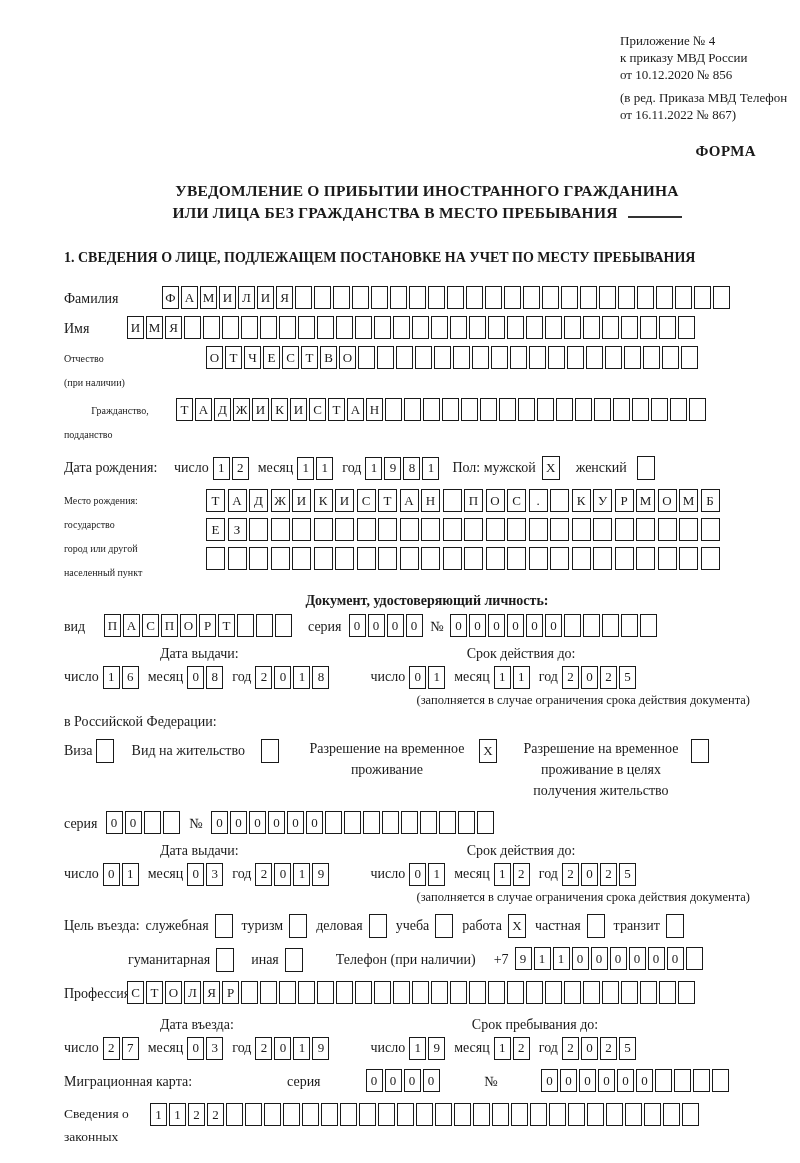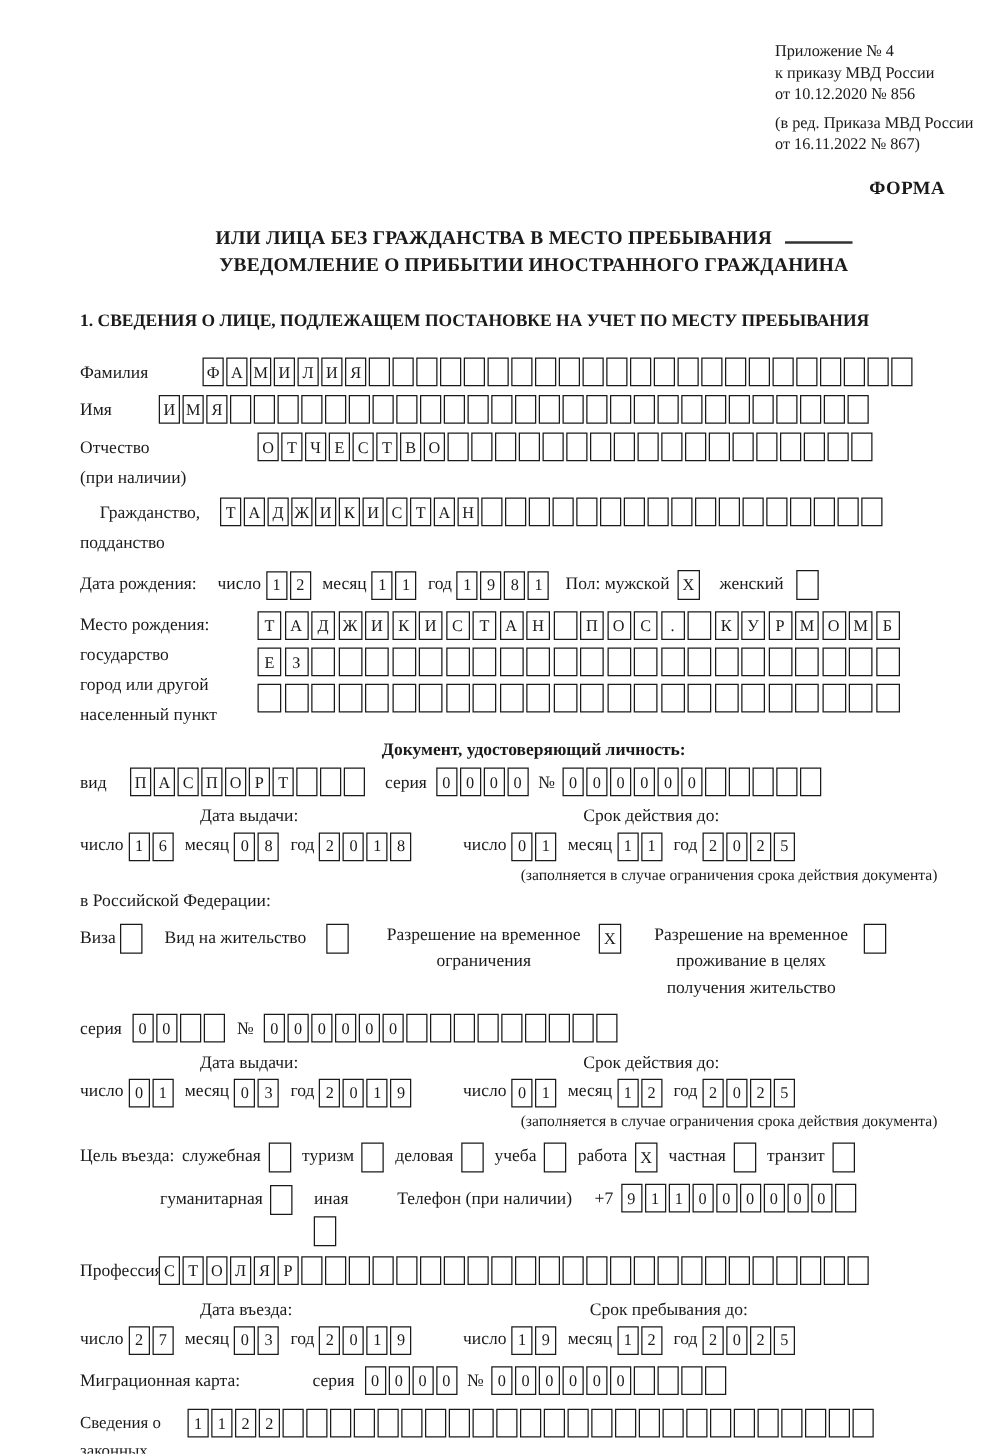--- a/index.html
+++ b/index.html
@@ -17,21 +17,21 @@
 
   .forma { text-align:right; padding-right:34px; font-weight:bold; font-size:15px; margin-top:20px; letter-spacing:.4px; }
 
   .title { text-align:center; font-weight:bold; font-size:15.5px; line-height:22px; margin-top:20px; letter-spacing:.2px; }
   .blank { display:inline-block; width:54px; border-bottom:2px solid #333; margin-left:10px; vertical-align:baseline; }
 
   .sec { font-weight:bold; font-size:14px; margin-top:26px; }
 
   .row { display:flex; align-items:flex-start; margin-top:4px; }
   .lbl { font-size:14px; line-height:26px; white-space:nowrap; flex:none; }
-  .lbl-col { flex:none; font-size:14px; line-height:22px; }
+  .lbl-col { flex:none; font-size:10px; line-height:22px; }
   .w63 { width:63px; } .w142 { width:142px; } .w112 { width:112px; } .w86 { width:86px; } .w40 { width:40px; }
 
   .cells { display:inline-flex; flex:none; }
   .cell {
     width:17px; height:23px; border:1.6px solid #1a1a1a; margin-right:2px;
     display:inline-flex; align-items:center; justify-content:center;
     font-size:13px; flex:none; background:#fff;
   }
   .cells.wide .cell { width:19px; margin-right:2.5px; }
   .checkbox {
@@ -61,31 +61,31 @@
 </head>
 <body>
 
 <div class="page">
 
   <div class="ref">
     <div>Приложение № 4</div>
     <div>к приказу МВД России</div>
     <div>от 10.12.2020 № 856</div>
     <div class="gap"></div>
-    <div>(в ред. Приказа МВД России</div>
+    <div>(в ред. Приказа МВД Телефон</div>
     <div>от 16.11.2022 № 867)</div>
   </div>
 
   <div class="forma">ФОРМА</div>
 
   <div class="title">
+    <div>УВЕДОМЛЕНИЕ О ПРИБЫТИИ ИНОСТРАННОГО ГРАЖДАНИНА</div>
     <div>
       <span>ИЛИ ЛИЦА БЕЗ ГРАЖДАНСТВА В МЕСТО ПРЕБЫВАНИЯ</span><span class="blank"></span>
     </div>
-    <div>УВЕДОМЛЕНИЕ О ПРИБЫТИИ ИНОСТРАННОГО ГРАЖДАНИНА</div>
   </div>
 
   <div class="sec">1. СВЕДЕНИЯ О ЛИЦЕ, ПОДЛЕЖАЩЕМ ПОСТАНОВКЕ НА УЧЕТ ПО МЕСТУ ПРЕБЫВАНИЯ</div>
 
   <div class="row" style="margin-top:20px;gap:35px;">
     <span class="lbl w63">Фамилия</span>
     <span class="cells">
         <span class="cell">Ф</span>
         <span class="cell">А</span>
         <span class="cell">М</span>
@@ -432,21 +432,21 @@
 
   <div class="intro mt2">в Российской Федерации:</div>
 
   <div class="row" style="margin-top:4px;">
     <span class="lbl" style="margin-right:3px;">Виза</span>
     <span class="checkbox"></span>
     <span class="lbl" style="margin-left:18px;margin-right:16px;">Вид на жительство</span>
     <span class="checkbox"></span>
     <div class="opt-label-multi" style="margin-left:22px;width:172px;">
       <div>Разрешение на временное</div>
-      <div>ограничения</div>
+      <div>проживание</div>
     </div>
     <span class="checkbox" style="margin-left:6px;">X</span>
     <div class="opt-label-multi" style="margin-left:20px;width:168px;">
       <div>Разрешение на временное</div>
       <div>проживание в целях</div>
       <div>получения жительство</div>
     </div>
     <span class="checkbox" style="margin-left:6px;"></span>
   </div>
 
@@ -556,21 +556,21 @@
       <span class="lbl">транзит</span>
       <span class="checkbox"></span>
     </span>
   </div>
 
   <div class="row" style="margin-top:8px;margin-left:64px;text-align:right;">
     <span class="opt">
       <span class="lbl">гуманитарная</span>
       <span class="checkbox"></span>
     </span>
-    <span class="opt" style="margin-left:8px;flex-direction:column;">
+    <span class="opt" style="margin-left:8px;">
       <span class="lbl">иная</span>
       <span class="checkbox"></span>
     </span>
     <span class="lbl" style="margin-left:24px;margin-right:18px;">Телефон (при наличии)</span>
     <span class="lbl" style="margin-right:6px;">+7</span>
     <span class="cells">
         <span class="cell">9</span>
         <span class="cell">1</span>
         <span class="cell">1</span>
         <span class="cell">0</span>
@@ -658,21 +658,21 @@
       <span class="lbl">год</span>
       <span class="cells">
           <span class="cell">2</span>
           <span class="cell">0</span>
           <span class="cell">2</span>
           <span class="cell">5</span>
         </span>
     </span>
   </div>
 
-  <div class="row" style="margin-top:8px;">
+  <div class="row" style="margin-top:8px;gap:37px;">
     <span class="lbl">Миграционная карта:</span>
     <span class="lbl" style="margin-left:58px;margin-right:8px;">серия</span>
     <span class="cells">
         <span class="cell">0</span>
         <span class="cell">0</span>
         <span class="cell">0</span>
         <span class="cell">0</span>
       </span>
     <span class="lbl" style="margin-left:6px;margin-right:6px;">№</span>
     <span class="cells">

